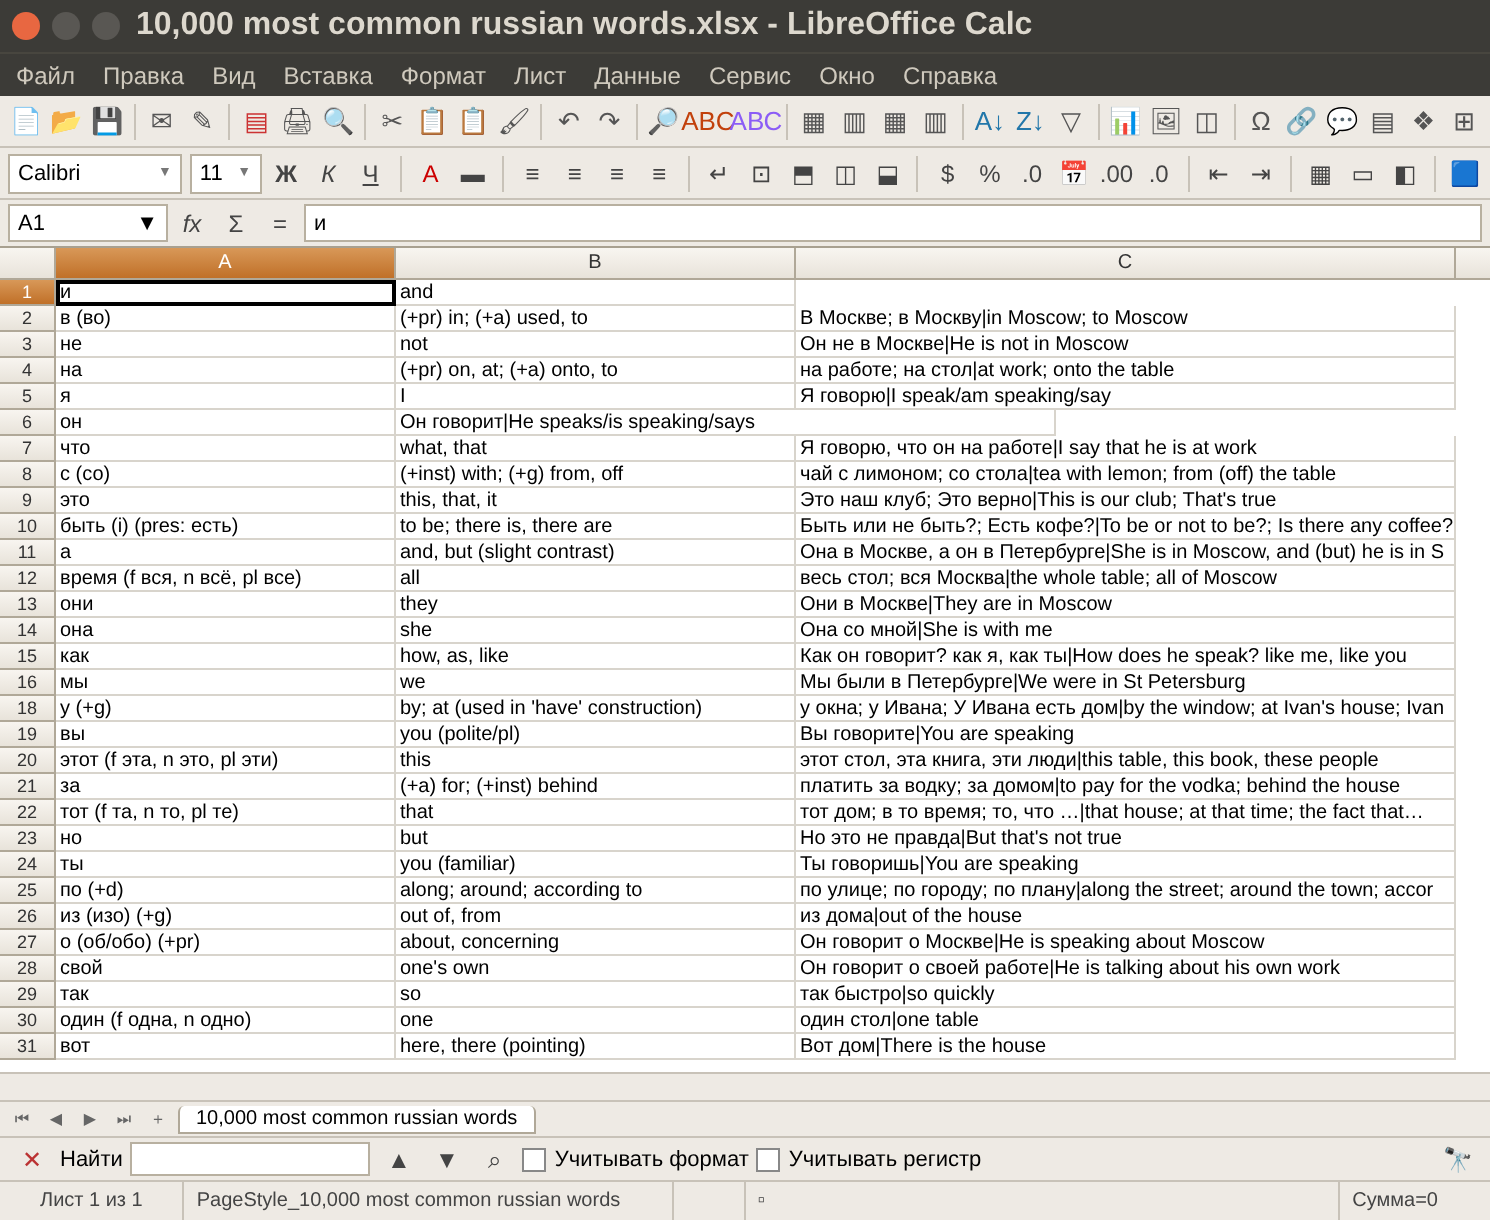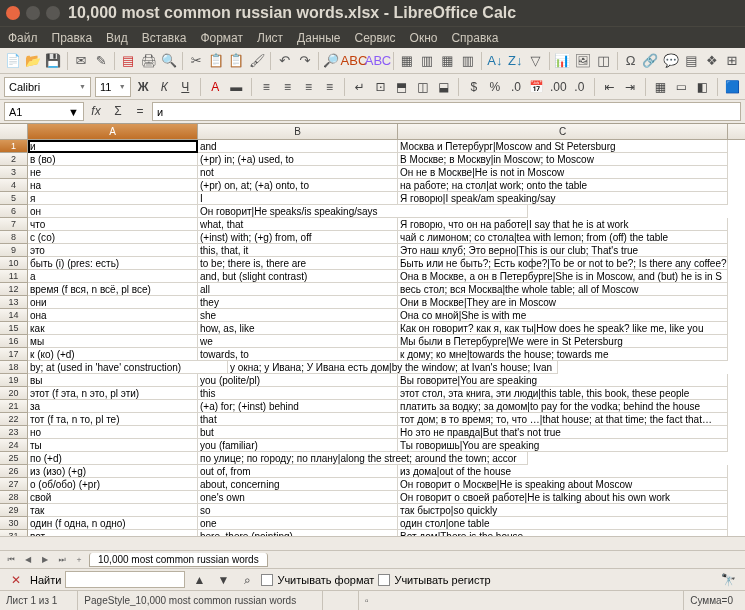--- a/index.html
+++ b/index.html
@@ -18,21 +18,21 @@
 .formatbar { background: #eeeae4; display: flex; align-items: center; gap: 4px; padding: 2px 4px; border-bottom: 1px solid #c8c2b8; height: 26px; }
 .combo { height: 20px; border: 1px solid #b8b0a0; background: #fff; padding: 0 4px; font-size: 11px; display: flex; align-items: center; justify-content: space-between; }
 .combo.font { width: 100px; }
 .combo.size { width: 40px; }
 .combo .dd { font-size: 7px; color: #777; }
 .fbtn { width: 20px; height: 20px; display: flex; align-items: center; justify-content: center; font-size: 12px; color: #444; }
 .fbtn.bold { font-weight: bold; }
 .fbtn.italic { font-style: italic; }
 .fbtn.under { text-decoration: underline; }
 .color-a { color: #c00; }
-.formulabar { background: #eeeae4; display: flex; align-items: flex-end; gap: 2px; padding: 2px 4px; border-bottom: 1px solid #a8a090; height: 24px; }
+.formulabar { background: #eeeae4; display: flex; align-items: flex-start; gap: 2px; padding: 2px 4px; border-bottom: 1px solid #a8a090; height: 24px; }
 .namebox { width: 80px; height: 19px; border: 1px solid #b8b0a0; background: #fff; padding: 0 4px; font-size: 11px; display: flex; align-items: center; justify-content: space-between; }
 .formula-input { flex: 1; height: 19px; border: 1px solid #b8b0a0; background: #fff; padding: 0 4px; font-size: 11px; display: flex; align-items: center; }
 .grid-wrap { flex: 1; overflow: hidden; background: #fff; display: flex; flex-direction: column; }
 .col-headers { display: flex; background: linear-gradient(#f8f5f0, #e8e3da); border-bottom: 1px solid #b0a898; }
 .corner { width: 28px; border-right: 1px solid #b0a898; background: linear-gradient(#f8f5f0, #e8e3da); }
 .ch { border-right: 1px solid #b0a898; text-align: center; font-size: 10px; color: #333; padding: 2px 0; }
 .ch.sel { background: linear-gradient(#d89858, #c07028); color: #fff; }
 .grid-body { flex: 1; overflow: hidden; }
 .grow { display: flex; height: 13px; }
 .rh { width: 28px; background: linear-gradient(#f8f5f0, #e8e3da); border-right: 1px solid #b0a898; border-bottom: 1px solid #b0a898; text-align: center; font-size: 9px; color: #333; display: flex; align-items: center; justify-content: center; }
@@ -43,21 +43,21 @@
 .colB { width: 200px; }
 .colC { width: 330px; }
 .scroll-h { background: #eeeae4; height: 14px; border-top: 1px solid #c8c2b8; display: flex; align-items: center; }
 .tab-area { background: #eeeae4; height: 18px; display: flex; align-items: center; padding: 0 4px; gap: 3px; border-top: 1px solid #c8c2b8; }
 .navbtn { width: 14px; height: 14px; font-size: 8px; display: flex; align-items: center; justify-content: center; color: #666; }
 .sheet-tab { background: #fff; border: 1px solid #b0a898; border-bottom: none; padding: 1px 8px; font-size: 10px; border-radius: 0 0 3px 3px; transform: scaleY(-1); }
 .sheet-tab span { transform: scaleY(-1); display: block; }
 .findbar { background: #eeeae4; height: 22px; display: flex; align-items: center; gap: 4px; padding: 0 6px; border-top: 1px solid #c8c2b8; font-size: 11px; }
 .find-input { width: 120px; height: 17px; border: 1px solid #b8b0a0; background: #fff; padding: 0 3px; }
 .chk { width: 12px; height: 12px; border: 1px solid #888; background: #fff; }
-.statusbar { background: #eeeae4; height: 20px; display: flex; align-items: center; gap: 20px; padding: 0 6px; border-top: 1px solid #c8c2b8; font-size: 10px; color: #444; }
+.statusbar { background: #eeeae4; height: 20px; display: flex; align-items: center; gap: 20px; padding: 0 20px; border-top: 1px solid #c8c2b8; font-size: 10px; color: #444; }
 .statusbar .cell-st { border-left: 1px solid #c8c2b8; padding: 0 6px; height: 100%; display: flex; align-items: center; }
 .statusbar .spacer { flex: 1; }
 </style>
 </head>
 <body>
 
 <div class="titlebar">
   <div class="win-btns">
     <div class="wbtn close"></div>
     <div class="wbtn min"></div>
@@ -184,21 +184,20 @@
     <div class="corner"></div>
     <div class="ch colA sel">A</div>
     <div class="ch colB">B</div>
     <div class="ch colC">C</div>
   </div>
   <div class="grid-body" id="gbody">
       <div class="grow">
         <div class="rh sel">1</div>
         <div class="cell colA active">и</div>
         <div class="cell colB">and</div>
-        <div class="cell colC">Москва и Петербург|Moscow and St Petersburg</div>
       </div>
       <div class="grow">
         <div class="rh">2</div>
         <div class="cell colA">в (во)</div>
         <div class="cell colB">(+pr) in; (+a) used, to</div>
         <div class="cell colC">В Москве; в Москву|in Moscow; to Moscow</div>
       </div>
       <div class="grow">
         <div class="rh">3</div>
         <div class="cell colA">не</div>
@@ -276,27 +275,22 @@
         <div class="cell colB">how, as, like</div>
         <div class="cell colC">Как он говорит? как я, как ты|How does he speak? like me, like you</div>
       </div>
       <div class="grow">
         <div class="rh">16</div>
         <div class="cell colA">мы</div>
         <div class="cell colB">we</div>
         <div class="cell colC">Мы были в Петербурге|We were in St Petersburg</div>
       </div>
       <div class="grow">
-        <div class="rh">17</div>
-        <div class="cell colA">к (ко) (+d)</div>
-        <div class="cell colB">towards, to</div>
-        <div class="cell colC">к дому; ко мне|towards the house; towards me</div>
-      </div>
-      <div class="grow">
         <div class="rh">18</div>
+        <div class="cell colA">у (+g)</div>
         <div class="cell colB">by; at (used in 'have' construction)</div>
         <div class="cell colC">у окна; у Ивана; У Ивана есть дом|by the window; at Ivan's house; Ivan</div>
       </div>
       <div class="grow">
         <div class="rh">19</div>
         <div class="cell colA">вы</div>
         <div class="cell colB">you (polite/pl)</div>
         <div class="cell colC">Вы говорите|You are speaking</div>
       </div>
       <div class="grow">
@@ -325,20 +319,21 @@
       </div>
       <div class="grow">
         <div class="rh">24</div>
         <div class="cell colA">ты</div>
         <div class="cell colB">you (familiar)</div>
         <div class="cell colC">Ты говоришь|You are speaking</div>
       </div>
       <div class="grow">
         <div class="rh">25</div>
         <div class="cell colA">по (+d)</div>
+        <div class="cell colB">along; around; according to</div>
         <div class="cell colC">по улице; по городу; по плану|along the street; around the town; accor</div>
       </div>
       <div class="grow">
         <div class="rh">26</div>
         <div class="cell colA">из (изо) (+g)</div>
         <div class="cell colB">out of, from</div>
         <div class="cell colC">из дома|out of the house</div>
       </div>
       <div class="grow">
         <div class="rh">27</div>

